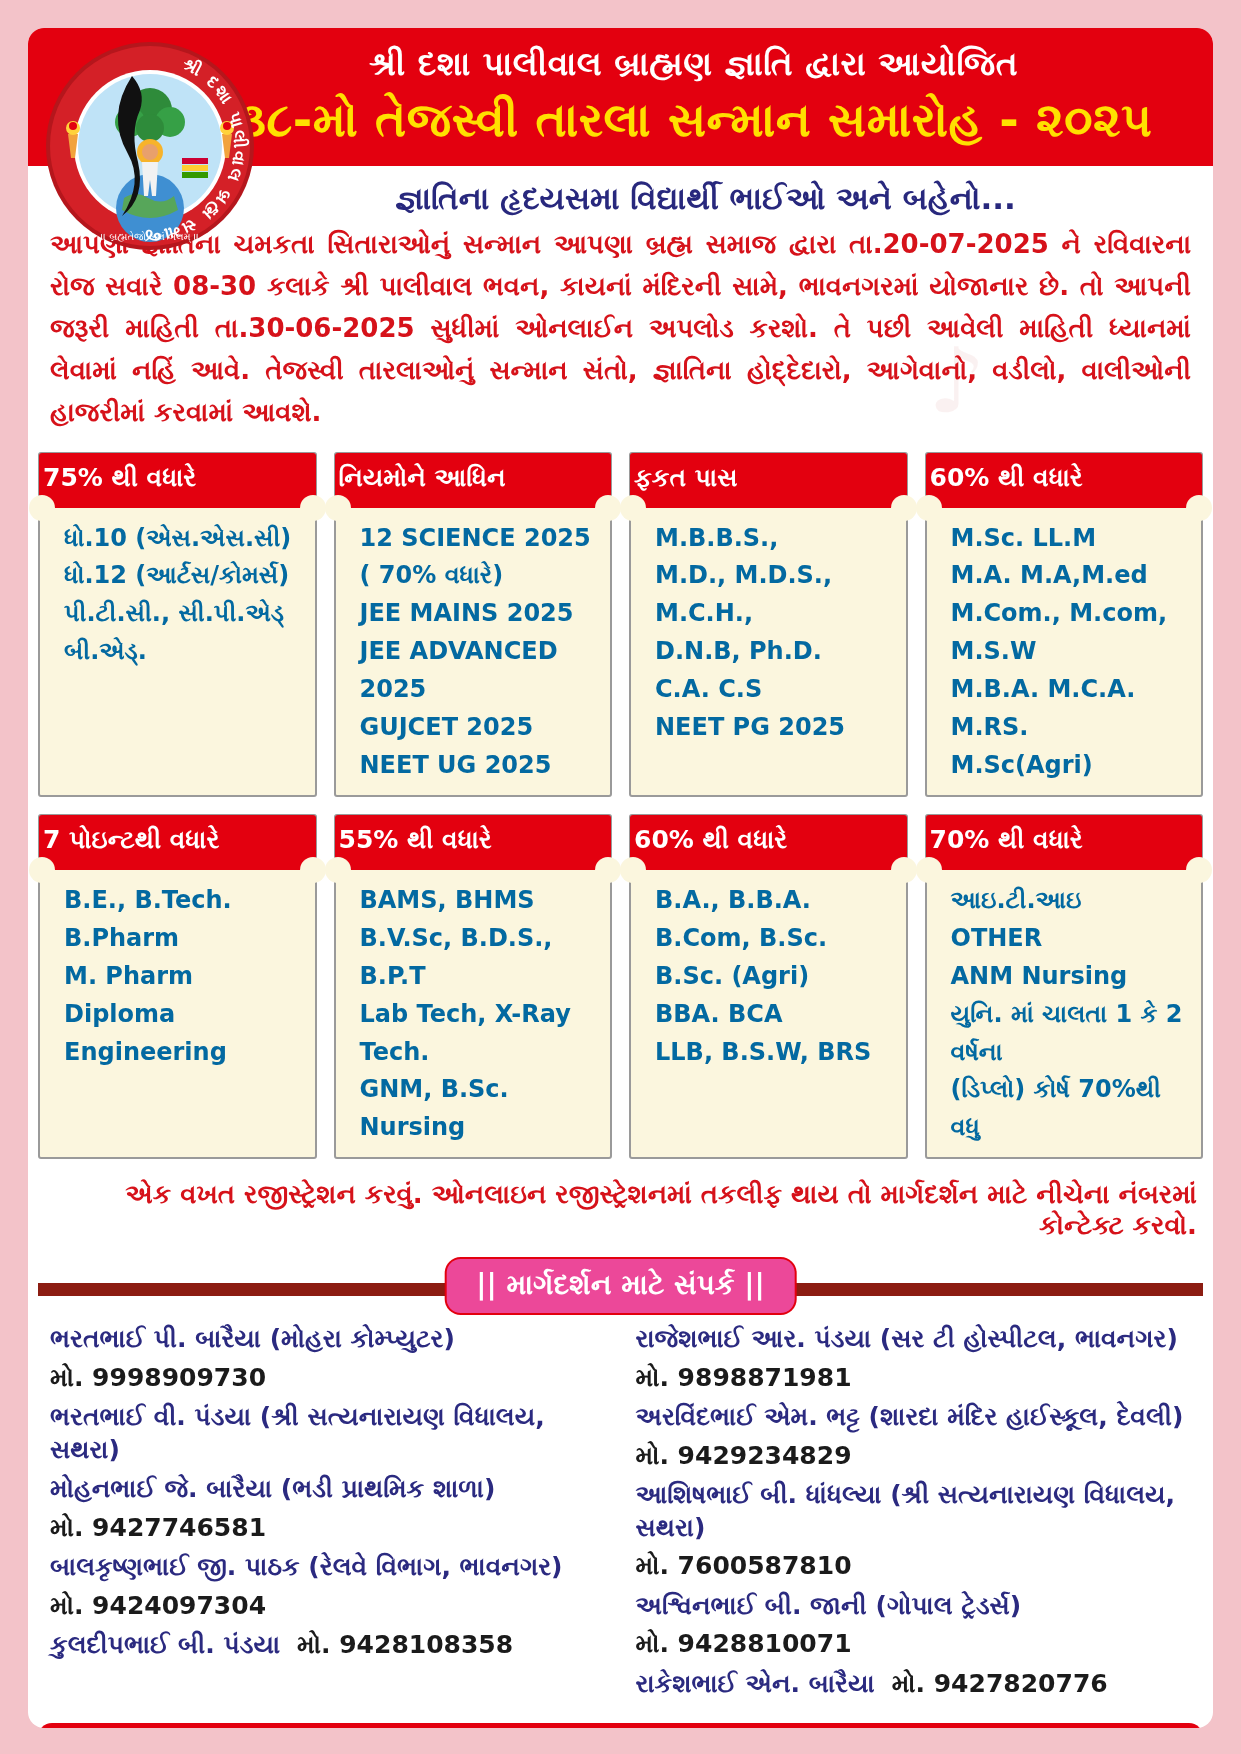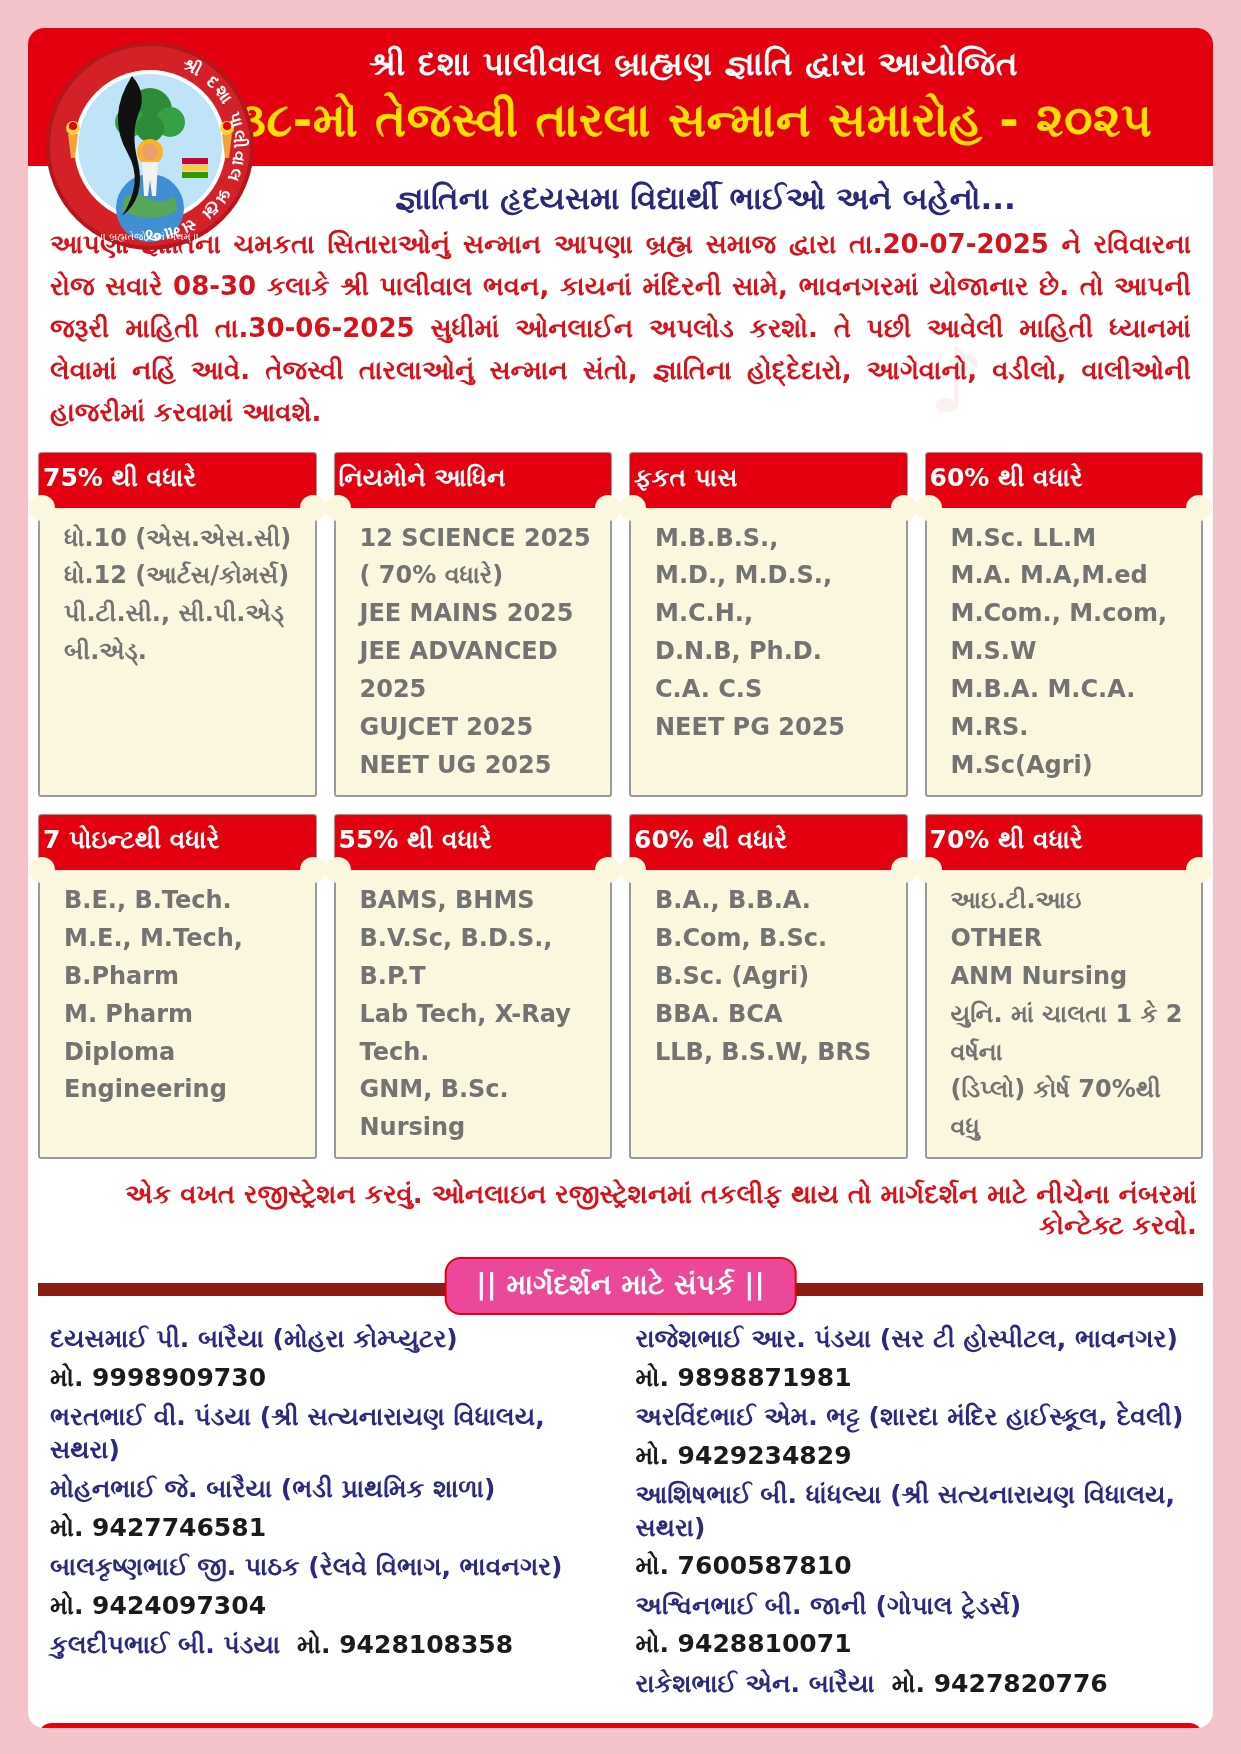--- a/index.html
+++ b/index.html
@@ -53,21 +53,21 @@
     margin:-1px -1px 0 -1px;
   }
   .cbox-head::before,.cbox-head::after{
     content:"";position:absolute;bottom:-13px;width:26px;height:26px;
     background:#fbf6de;border-radius:50%;
   }
   .cbox-head::before{left:-10px;}
   .cbox-head::after{right:-10px;}
   .cbox ul{
     list-style:none;margin:12px 8px 10px 24px;padding:0;
-    color:#737373;font-size:24px;font-weight:bold;line-height:1.58;
+    color:#0369a1;font-size:24px;font-weight:bold;line-height:1.58;
   }
   
   .regnote{
     position:relative;z-index:2;
     color:#d6121a;font-size:26px;font-weight:bold;text-align:right;
     margin:20px 16px 0 16px;
   }
   
   .ribbon{position:relative;z-index:2;height:58px;margin:18px 10px 4px 10px;}
   .ribbon .bar{position:absolute;left:0;right:0;top:24px;height:13px;background:#8c1d12;}
@@ -204,21 +204,20 @@
           <li>M.Com., M.com, M.S.W</li>
           <li>M.B.A. M.C.A. M.RS.</li>
           <li>M.Sc(Agri)</li>
         </ul>
     </div>
 
     <div class="cbox">
       <div class="cbox-head">7 પોઇન્ટથી વધારે</div>
       <ul>
           <li>B.E., B.Tech.</li>
-          <li>M.E., M.Tech,</li>
           <li>B.Pharm</li>
           <li>M. Pharm</li>
           <li>Diploma Engineering</li>
         </ul>
     </div>
 
     <div class="cbox">
       <div class="cbox-head">55% થી વધારે</div>
       <ul>
           <li>BAMS, BHMS</li>
@@ -254,21 +253,21 @@
   <div class="regnote">એક વખત રજીસ્ટ્રેશન કરવું. ઓનલાઇન રજીસ્ટ્રેશનમાં તકલીફ થાય તો માર્ગદર્શન માટે નીચેના નંબરમાં કોન્ટેક્ટ કરવો.</div>
 
   <div class="ribbon">
     <div class="bar"></div>
     <div class="pill">|| માર્ગદર્શન માટે સંપર્ક ||</div>
   </div>
 
   <div class="contacts">
     <div id="col-left">
     <div class="centry">
-      <div class="cname">દયસમાઈ પી. બારૈયા (મોહરા કોમ્પ્યુટર)</div>
+      <div class="cname">ભરતભાઈ પી. બારૈયા (મોહરા કોમ્પ્યુટર)</div>
       <div class="cphone">મો. 9998909730</div>
     </div>
 
     <div class="centry">
       <div class="cname">ભરતભાઈ વી. પંડયા (શ્રી સત્યનારાયણ વિધાલય, સથરા)</div>
     </div>
 
     <div class="centry">
       <div class="cname">મોહનભાઈ જે. બારૈયા (ભડી પ્રાથમિક શાળા)</div>
       <div class="cphone">મો. 9427746581</div>

